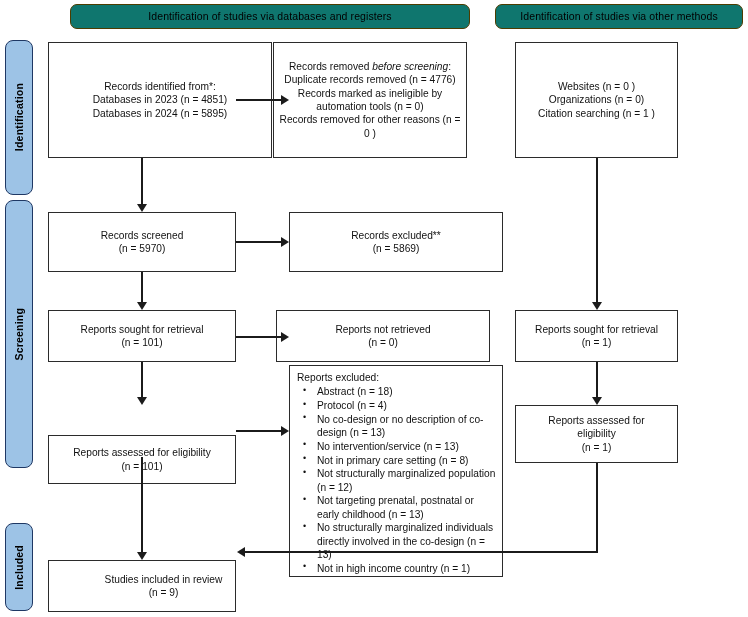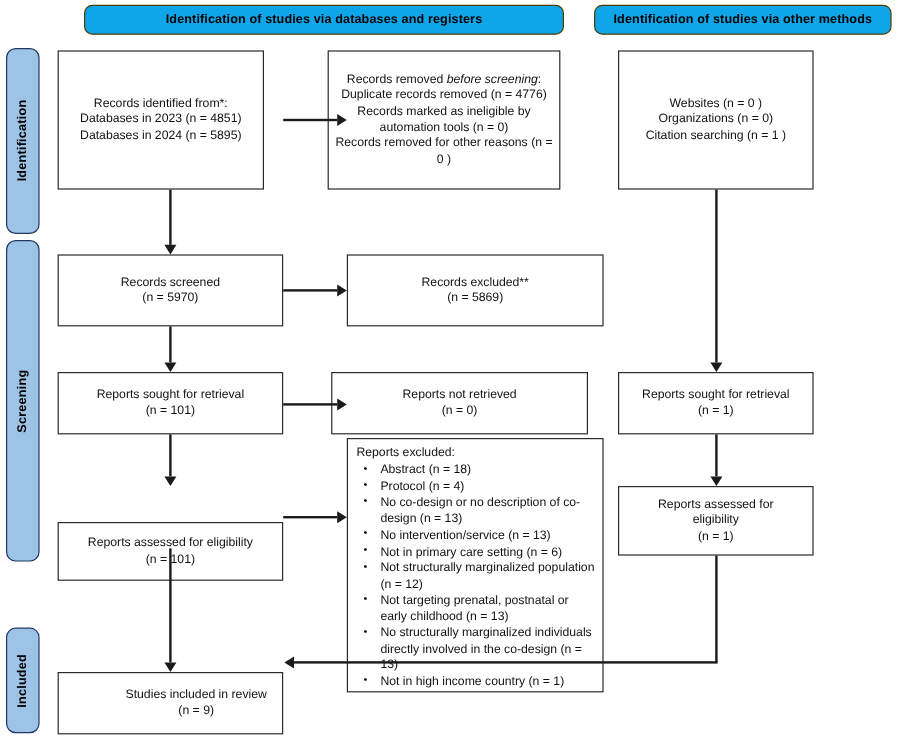--- a/index.html
+++ b/index.html
@@ -14,29 +14,29 @@
     position: relative;
     width: 748px;
     height: 617px;
     background: #ffffff;
     overflow: hidden;
   }
 
   
   .banner {
     position: absolute;
-    background: #0ea5e9;
+    background: #0f766e;
     border: 1.2px solid #4d3c00;
     border-radius: 7px;
     box-sizing: border-box;
     display: flex;
     align-items: center;
     justify-content: center;
     color: #000000;
-    font-weight: bold;
+    font-weight: normal;
     font-size: 10.5px;
     letter-spacing: 0.1px;
     text-align: left;
     line-height: 1.15;
     padding: 0 6px;
   }
 
   
   .stage {
     position: absolute;
@@ -161,21 +161,21 @@
   </div>
 
   <div class="stage" style="left:5px; top:200px; width:28px; height:268px;">
     <span>Screening</span>
   </div>
 
   <div class="stage" style="left:5px; top:523px; width:28px; height:88px;">
     <span>Included</span>
   </div>
 
-  <div class="box" style="left:48px; top:42px; width:172px; height:116px;">
+  <div class="box" style="left:48px; top:42px; width:224px; height:116px;">
     <div class="inner">
       <div>Records identified from*:</div>
       <div>Databases in 2023 (n = 4851)</div>
       <div>Databases in 2024 (n = 5895)</div>
     </div>
   </div>
 
   <div class="box" style="left:273px; top:42px; width:194px; height:116px;">
     <div class="inner">
       <div><span>Records removed </span><em>before screening</em><span>:</span></div>
@@ -236,21 +236,21 @@
   </div>
 
   <div class="box left-align" style="left:289px; top:365px; width:214px; height:212px;">
     <div class="inner">
       <div class="reasons-title">Reports excluded:</div>
       <ul class="reasons">
         <li>Abstract (n = 18)</li>
         <li>Protocol (n = 4)</li>
         <li>No co-design or no description of co-design (n = 13)</li>
         <li>No intervention/service (n = 13)</li>
-        <li>Not in primary care setting (n = 6)</li>
+        <li>Not in primary care setting (n = 8)</li>
         <li>Not structurally marginalized population (n = 12)</li>
         <li>Not targeting prenatal, postnatal or early childhood (n = 13)</li>
         <li>No structurally marginalized individuals directly involved in the co-design (n = 13)</li>
         <li>Not in high income country (n = 1)</li>
       </ul>
     </div>
   </div>
 
   <div class="box" style="left:515px; top:405px; width:163px; height:58px;">
     <div class="inner">

